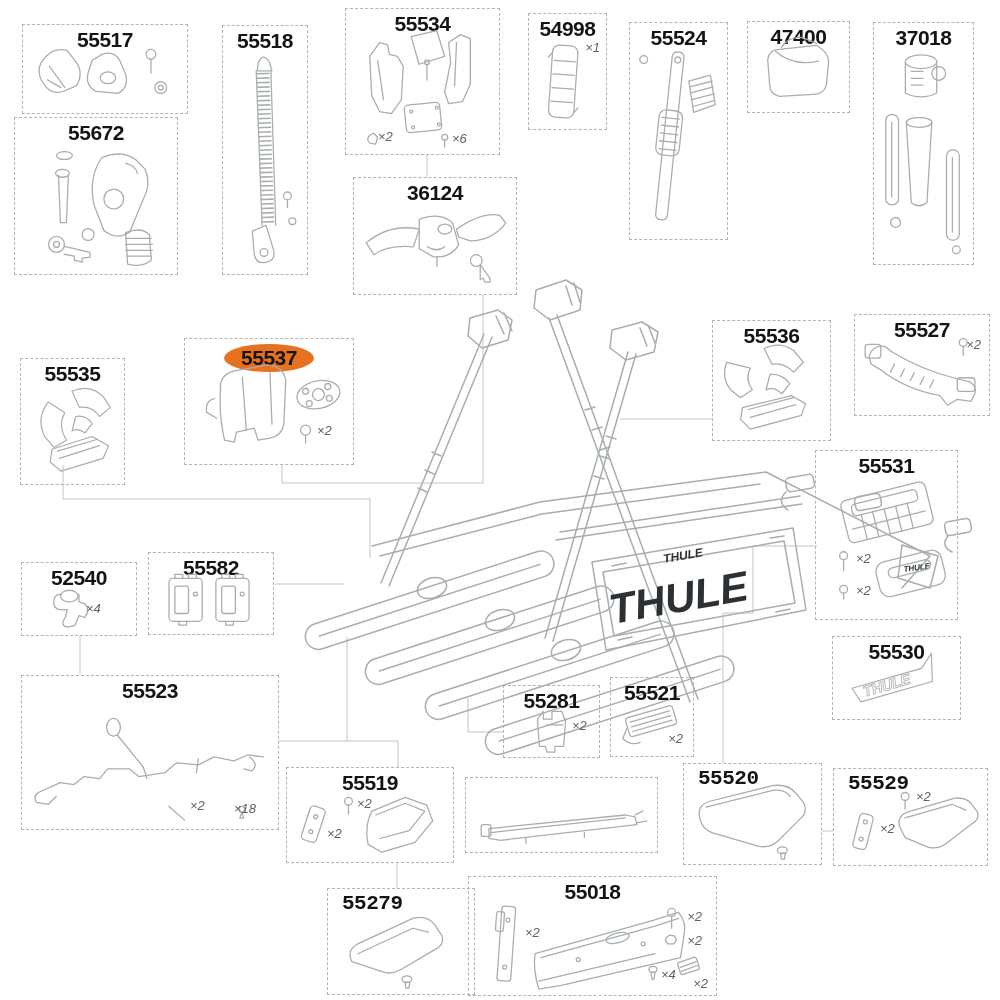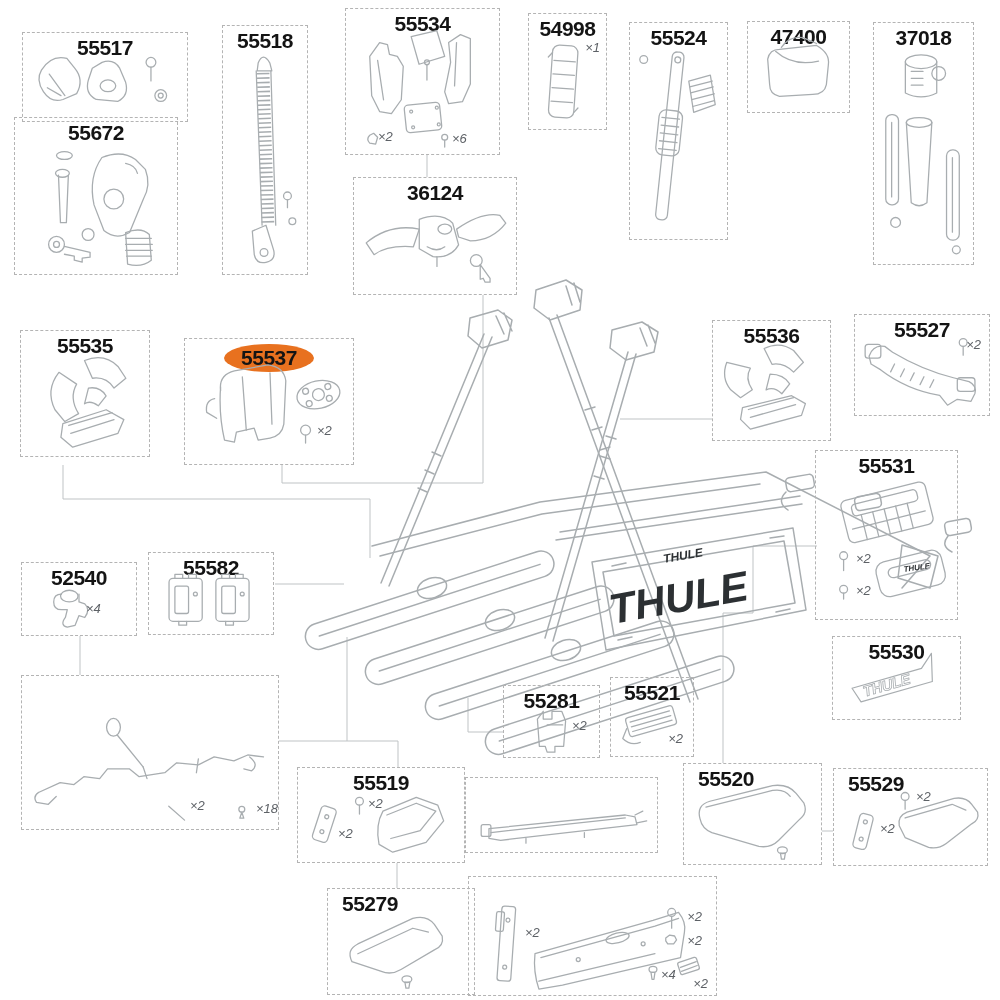--- a/index.html
+++ b/index.html
@@ -2,21 +2,21 @@
 <html><head>
 <meta charset="utf-8">
 <style>
   html,body{margin:0;padding:0;background:#fff;}
   body{width:1000px;height:1000px;position:relative;overflow:hidden;
        font-family:"Liberation Sans","DejaVu Sans",sans-serif;}
   #assembly-layer{position:absolute;left:0;top:0;z-index:0;}
   .box{position:absolute;border:1px dashed #b4b4b4;background:transparent;z-index:2;box-sizing:border-box;}
   .lbl{position:absolute;top:3px;left:0;width:100%;text-align:center;
        font-weight:bold;font-size:21px;letter-spacing:-0.5px;color:#141414;line-height:24px;}
-  .lbl-left{text-align:left;padding-left:14px;width:auto;}
+  .lbl-left{text-align:left;padding-left:14px;width:auto;font-family:Liberation Mono, monospace;}
   .sketch{position:absolute;left:0;top:0;width:100%;height:100%;}
   .qty{position:absolute;font-size:13px;font-style:italic;color:#5d6166;z-index:3;}
   .hl-ellipse{position:absolute;top:5px;left:50%;transform:translateX(-50%);
        width:90px;height:28px;border-radius:50%;display:flex;align-items:center;justify-content:center;}
   .hl-ellipse .lbl{position:static;width:auto;line-height:28px;}
   svg{display:block;}
   text.logo{font-weight:bold;font-style:italic;font-family:"Liberation Sans",sans-serif;}
 </style>
 </head>
 <body>
@@ -78,21 +78,21 @@
     <path d="M628,352 L545,638 M636,354 L553,641"></path>
     <path d="M612,330 l30,-8 16,10 -4,20 -28,8 -16,-12 z M640,328 l7,18 M648,325 l7,18"></path>
     <path d="M606,436 l10,3 M600,456 l10,3 M594,476 l10,3"></path>
   </g>
 
   <text class="logo" transform="translate(664,563) rotate(-10)" font-size="12" fill="#2c3033">THULE</text>
   <text class="logo" transform="translate(612,624) rotate(-10)" font-size="42" fill="#2c3033">THULE</text>
   <text class="logo" transform="translate(904,572) rotate(-8)" font-size="8" fill="#2c3033">THULE</text>
 </svg>
 
-<div class="box" style="left:22px;top:32px;width:166px;height:90px">
+<div class="box" style="left:22px;top:24px;width:166px;height:90px">
   <div class="lbl">55517</div>
   <svg class="sketch" viewBox="0 0 166 90">
     <g stroke="#a8adb0" fill="none" stroke-width="1.3" stroke-linecap="round" stroke-linejoin="round">
       <path d="M18,38 q-6,10 2,22 q8,12 20,8 l14,-6 q8,-14 -2,-26 l-8,-10 q-16,-4 -26,12 z"></path>
       <path d="M26,42 l16,22 M24,56 l14,8"></path>
       <path d="M66,48 q-4,14 8,20 l22,2 q12,-6 8,-20 l-6,-14 q-6,-10 -18,-6 l-10,6 z"></path>
       <ellipse cx="86" cy="54" rx="8" ry="6"></ellipse>
       <circle cx="130" cy="30" r="5"></circle>
         <path d="M130,35 v14"></path>
       <circle cx="140" cy="64" r="6"></circle>
@@ -230,21 +230,21 @@
       <rect x="12" y="92" width="13" height="92" rx="6"></rect>
         <path d="M18,100 v76"></path>
       <rect x="74" y="128" width="13" height="92" rx="6"></rect>
         <path d="M80,136 v76"></path>
       <circle cx="22" cy="202" r="5"></circle>
         <circle cx="84" cy="230" r="4"></circle>
     </g>
   </svg>
 </div>
 
-<div class="box" style="left:20px;top:330px;width:130px;height:127px">
+<div class="box" style="left:20px;top:358px;width:105px;height:127px">
   <div class="lbl">55535</div>
   <svg class="sketch" viewBox="0 0 113 127">
     <g stroke="#a8adb0" fill="none" stroke-width="1.3" stroke-linecap="round" stroke-linejoin="round">
       <path d="M30,42 q-14,18 -4,38 l10,12 14,-8 q-10,-16 -2,-30 z"></path>
       <path d="M56,30 q20,-8 34,6 l8,12 -12,10 q-8,-12 -22,-10 z"></path>
       <path d="M60,58 q12,-2 18,8 l-8,10 q-8,-6 -14,-2 z"></path>
       <path d="M34,94 l44,-14 18,10 -6,14 -46,14 -12,-10 z"></path>
       <path d="M40,96 l44,-13 M42,104 l44,-14"></path>
     </g>
   </svg>
@@ -346,33 +346,34 @@
         <circle cx="47" cy="42" r="2"></circle>
       <rect x="68" y="26" width="34" height="44" rx="4"></rect>
       <path d="M74,26 v-4 h8 v4 M88,26 v-4 h8 v4 M78,70 v4 h8 v-4"></path>
       <rect x="74" y="34" width="14" height="28" rx="2"></rect>
         <circle cx="95" cy="42" r="2"></circle>
     </g>
   </svg>
 </div>
 
 <div class="box" style="left:21px;top:675px;width:258px;height:155px">
+  <div class="lbl">55523</div>
   <svg class="sketch" viewBox="0 0 258 155">
     <g stroke="#a8adb0" fill="none" stroke-width="1.3" stroke-linecap="round" stroke-linejoin="round">
       <ellipse cx="92" cy="52" rx="7" ry="9"></ellipse>
         <path d="M96,60 l26,32"></path>
       <path d="M16,118 l22,-10 14,2 10,-8 16,2 8,-10 22,0 10,8 26,-4 12,-10 22,2 16,-8 20,4 14,-6 16,2"></path>
       <path d="M16,118 q-6,4 -2,10 l12,2 8,-8 M122,92 l4,12 M178,84 l-2,14 M230,82 q10,8 2,14 l-8,-2"></path>
       <path d="M148,132 l16,14"></path>
       <circle cx="222" cy="135" r="3"></circle>
         <path d="M222,138 l-2,6 4,0 z"></path>
     </g>
   </svg>
   <span class="qty" style="left:168px;top:122px">×2</span>
-  <span class="qty" style="left:234px;top:125px">×18</span>
+  <span class="qty" style="left:212px;top:125px">×18</span>
 </div>
 
 <div class="box" style="left:503px;top:685px;width:97px;height:73px">
   <div class="lbl">55281</div>
   <svg class="sketch" viewBox="0 0 97 73">
     <g stroke="#a8adb0" fill="none" stroke-width="1.3" stroke-linecap="round" stroke-linejoin="round">
       <path d="M40,26 v8 h9 v-8 h10 l4,10 -2,26 h-9 v6 h-8 l-2,-6 h-6 l-2,-28 z"></path>
       <path d="M44,40 h16"></path>
     </g>
   </svg>
@@ -386,21 +387,21 @@
       <g transform="rotate(-16 42 44)">
         <rect x="16" y="34" width="50" height="20" rx="3"></rect>
         <path d="M20,39 h42 M20,44 h42 M20,49 h42"></path>
       </g>
       <path d="M16,52 l-4,10 q8,8 18,4"></path>
     </g>
   </svg>
   <span class="qty" style="right:10px;bottom:10px">×2</span>
 </div>
 
-<div class="box" style="left:297px;top:767px;width:168px;height:96px">
+<div class="box" style="left:286px;top:767px;width:168px;height:96px">
   <div class="lbl">55519</div>
   <svg class="sketch" viewBox="0 0 168 96">
     <g stroke="#a8adb0" fill="none" stroke-width="1.3" stroke-linecap="round" stroke-linejoin="round">
       <g transform="rotate(18 28 58)">
         <rect x="18" y="40" width="16" height="36" rx="4"></rect>
         <circle cx="26" cy="50" r="2"></circle>
           <circle cx="26" cy="66" r="2"></circle>
       </g>
       <circle cx="62" cy="34" r="4"></circle>
         <path d="M62,38 v9"></path>
@@ -470,20 +471,21 @@
     <g stroke="#a8adb0" fill="none" stroke-width="1.3" stroke-linecap="round" stroke-linejoin="round">
       <path d="M24,74 q-6,-12 6,-18 l56,-26 q14,-4 22,6 l8,12 q2,10 -8,14 l-34,20 q-10,6 -20,2 z"></path>
       <path d="M30,66 l56,-26 16,4"></path>
       <ellipse cx="80" cy="92" rx="5" ry="3.5"></ellipse>
         <path d="M78,95 h5 l-1,6 h-3 z"></path>
     </g>
   </svg>
 </div>
 
 <div class="box" style="left:468px;top:876px;width:249px;height:120px">
+  <div class="lbl">55018</div>
   <svg class="sketch" viewBox="0 0 249 120">
     <g stroke="#a8adb0" fill="none" stroke-width="1.3" stroke-linecap="round" stroke-linejoin="round">
       <g transform="rotate(4 40 66)">
         <rect x="30" y="30" width="14" height="76" rx="3"></rect>
         <rect x="25" y="36" width="8" height="20" rx="2"></rect>
         <circle cx="37" cy="44" r="2"></circle>
           <circle cx="37" cy="92" r="2"></circle>
       </g>
       <path d="M66,78 l120,-34 26,-8 q8,10 6,20 l-4,26 -120,28 -24,4 q-6,-18 -4,-36 z"></path>
       <path d="M72,82 l116,-32 24,-8 M70,106 l118,-28"></path>

